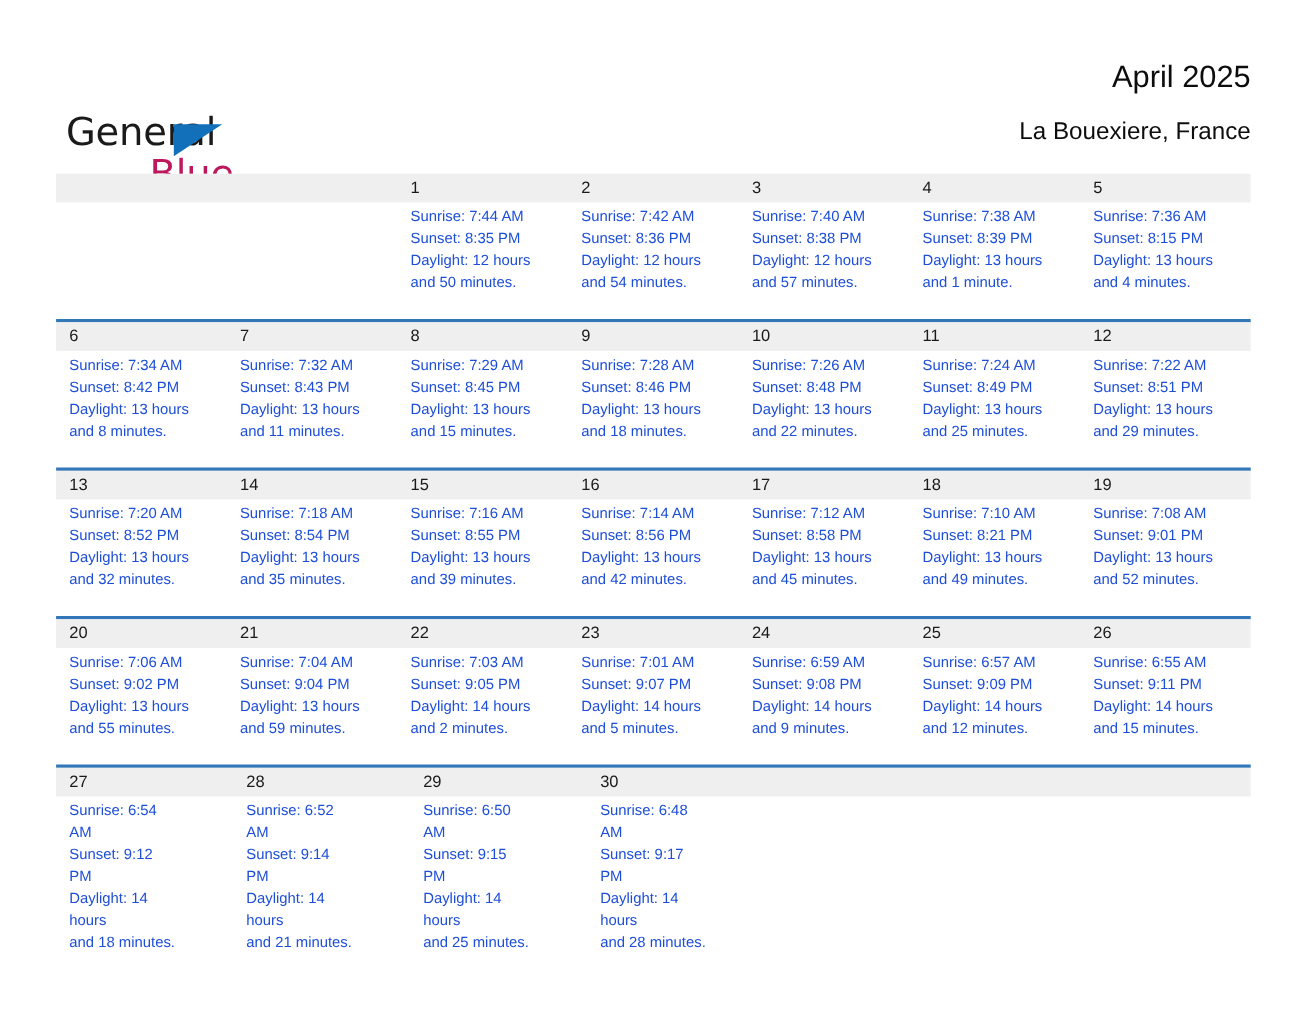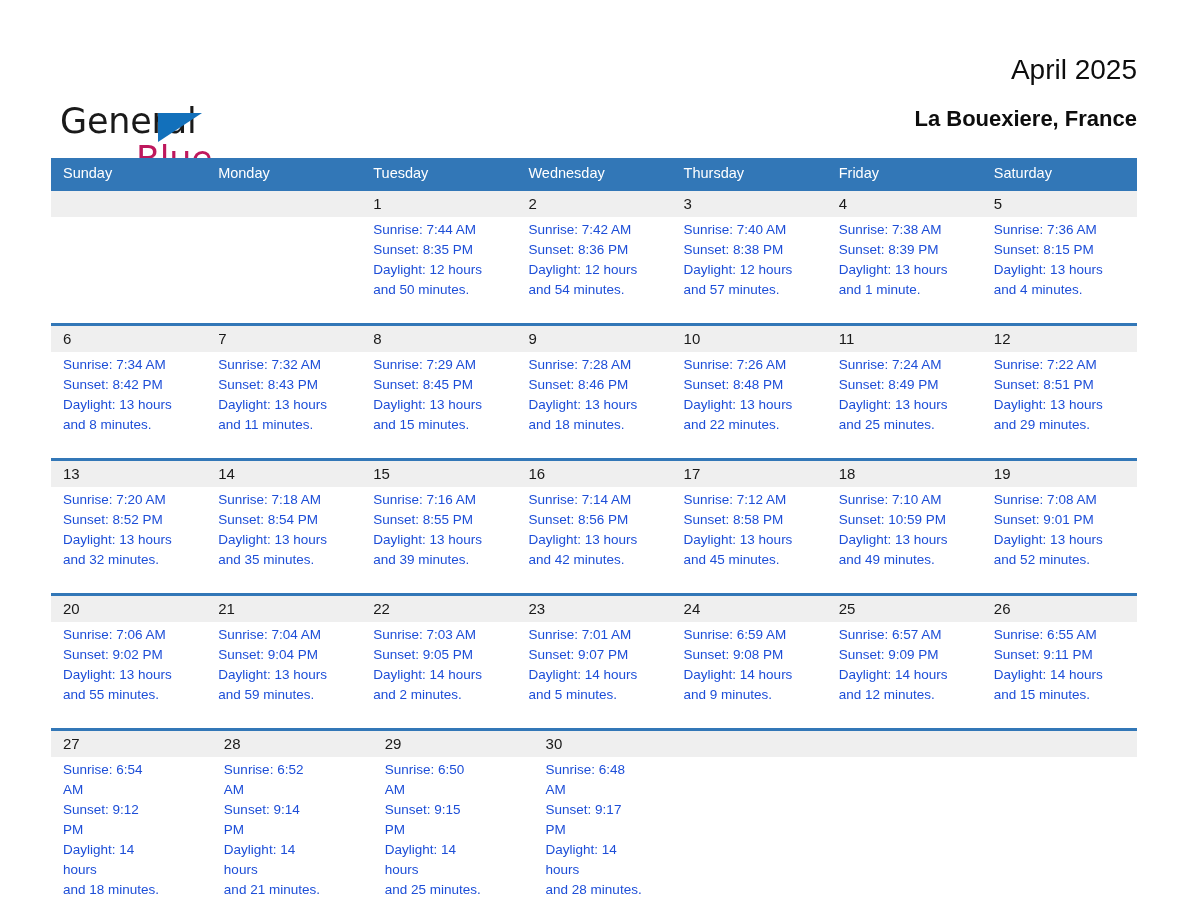--- a/index.html
+++ b/index.html
@@ -83,21 +83,21 @@
     color: #0d0d0d;
     font-weight: 400;
     letter-spacing: 0px;
     white-space: nowrap;
   }
   .location {
     margin-top: 10px;
     font-size: 22px;
     line-height: 26px;
     color: #0d0d0d;
-    font-weight: 700;
+    font-weight: 400;
     white-space: nowrap;
   }
 
   
   .calendar {
     position: absolute;
     left: 51px;
     top: 158px;
     width: 1086px;
   }
@@ -182,29 +182,20 @@
 
     <div class="title-block">
       <div class="month-title">April 2025</div>
       <div class="location">La Bouexiere, France</div>
     </div>
 
   </div>
 
   <div class="calendar">
 
-    <div class="dow-row">
-      <div class="dow-cell">Sunday</div>
-      <div class="dow-cell">Monday</div>
-      <div class="dow-cell">Tuesday</div>
-      <div class="dow-cell">Wednesday</div>
-      <div class="dow-cell">Thursday</div>
-      <div class="dow-cell">Friday</div>
-      <div class="dow-cell">Saturday</div>
-    </div>
 
     <div class="week">
       <div class="week-dateband"></div>
       <div class="week-inner">
         <div class="day empty">
           <div class="day-num"></div>
 
         </div>
         <div class="day empty">
           <div class="day-num"></div>
@@ -337,21 +328,21 @@
         <div class="day">
           <div class="day-num">17</div>
           <div class="day-info">Sunrise: 7:12 AM
 Sunset: 8:58 PM
 Daylight: 13 hours
 and 45 minutes.</div>
         </div>
         <div class="day">
           <div class="day-num">18</div>
           <div class="day-info">Sunrise: 7:10 AM
-Sunset: 10:59 PM
+Sunset: 8:21 PM
 Daylight: 13 hours
 and 49 minutes.</div>
         </div>
         <div class="day">
           <div class="day-num">19</div>
           <div class="day-info">Sunrise: 7:08 AM
 Sunset: 9:01 PM
 Daylight: 13 hours
 and 52 minutes.</div>
         </div>

